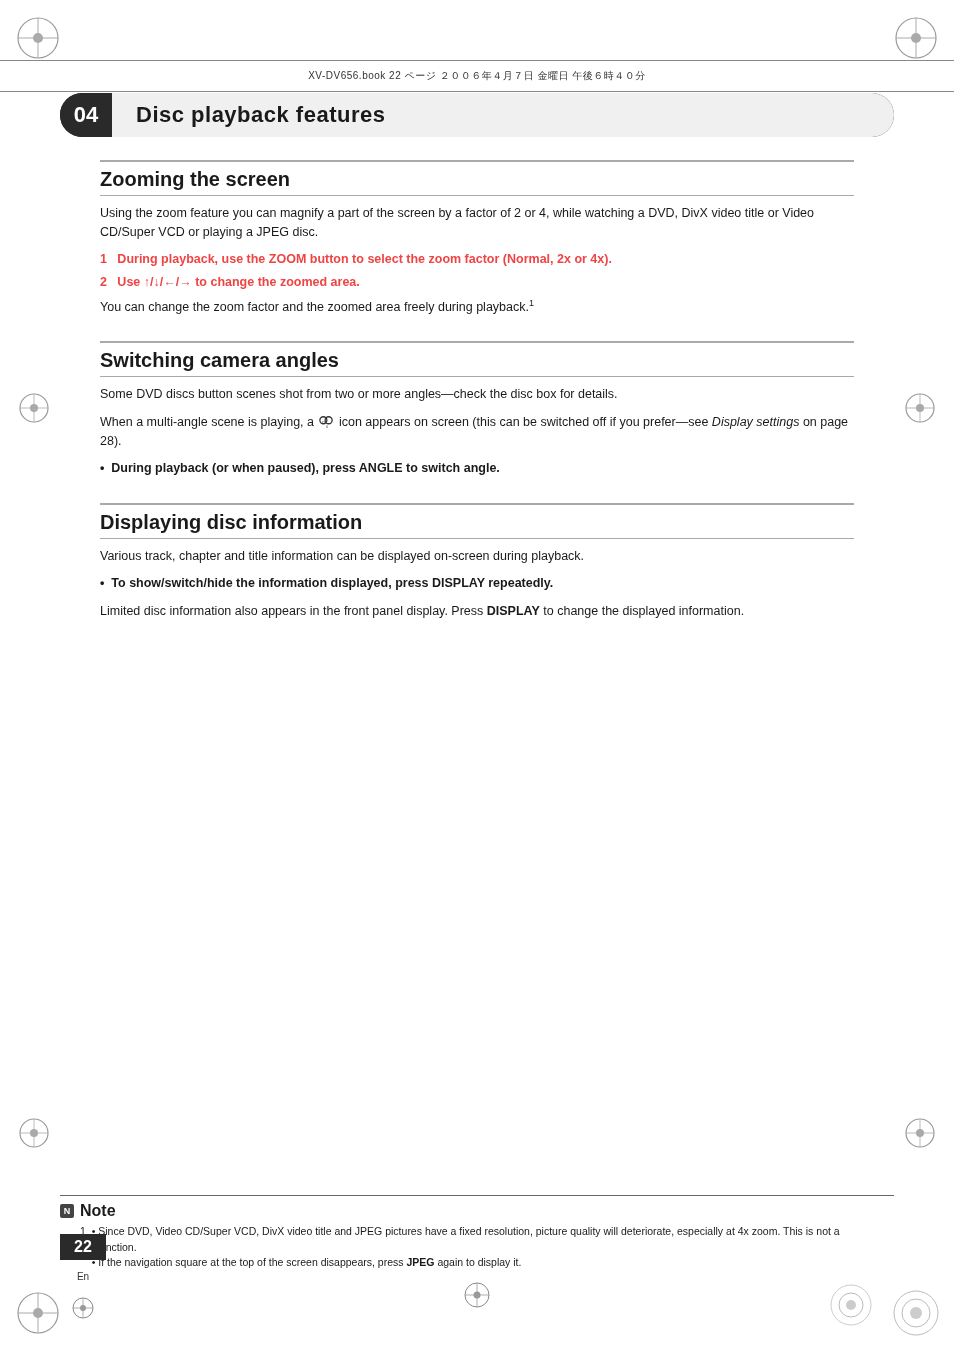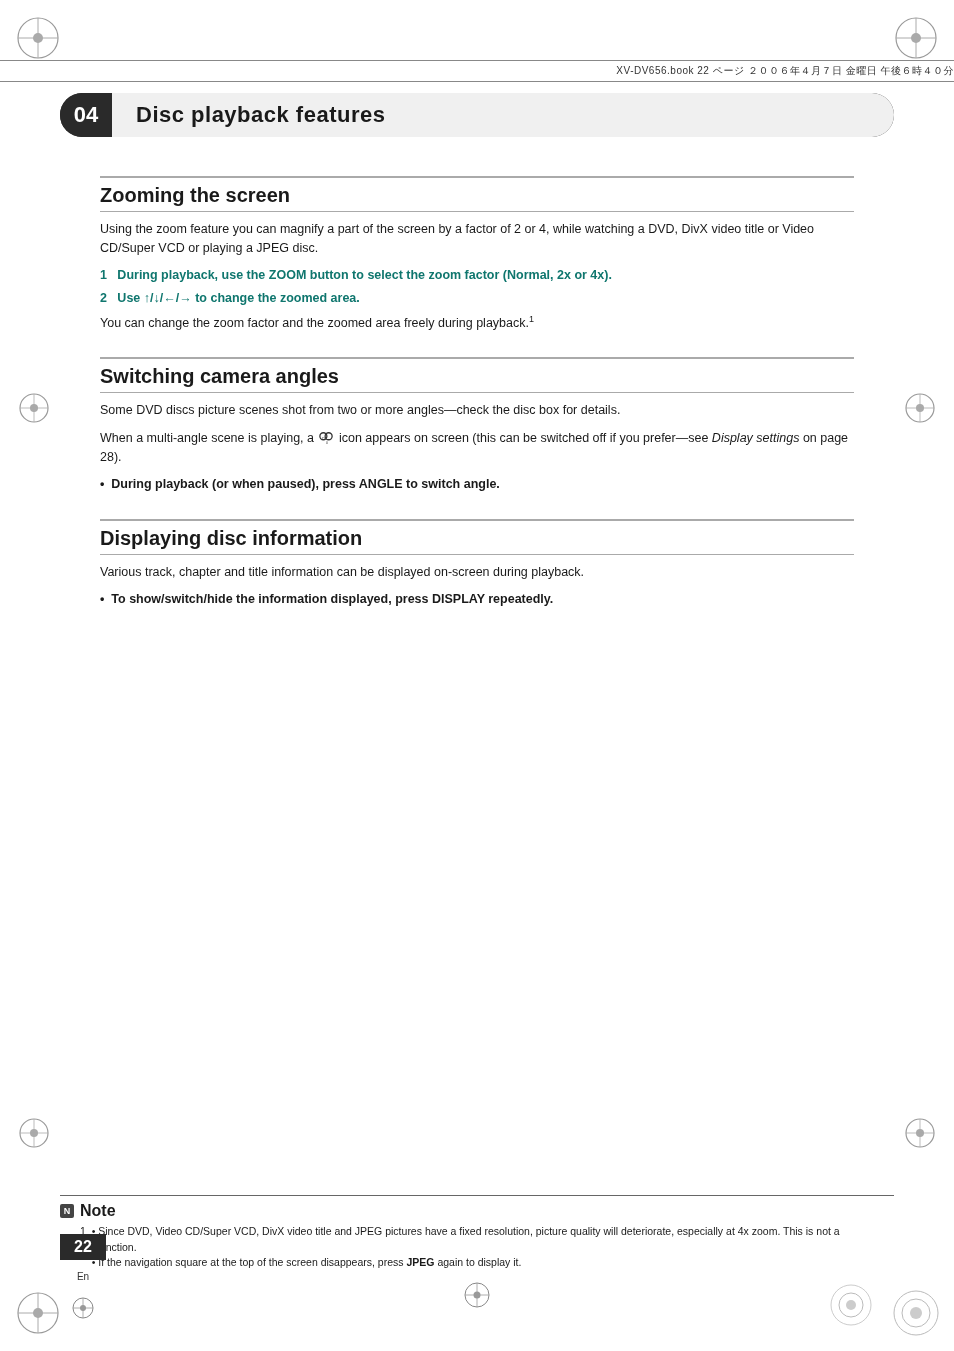--- a/index.html
+++ b/index.html
@@ -75,24 +75,24 @@
       width: 36px;
       height: 36px;
     }
 
     
     .header-bar {
       position: absolute;
       top: 60px;
       left: 0;
       right: 0;
-      height: 22px;
-      display: flex;
-      align-items: center;
-      justify-content: flex-end;
+      height: 32px;
+      display: flex;
+      align-items: center;
+      justify-content: center;
       border-top: 1px solid #888;
       border-bottom: 1px solid #888;
     }
 
     .header-bar-text {
       font-size: 10px;
       color: #333;
       letter-spacing: 0.5px;
     }
 
@@ -159,38 +159,37 @@
     }
 
     .section-title {
       font-size: 20px;
       font-weight: bold;
       color: #1a1a1a;
     }
 
     .section-body {
       margin-bottom: 24px;
-      margin-top: 16px;
     }
 
     .section-body p {
       font-size: 12.5px;
       line-height: 1.55;
       color: #1a1a1a;
       margin-bottom: 8px;
     }
 
     .step {
       margin-bottom: 8px;
     }
 
     .step-label {
       font-size: 12.5px;
       font-weight: bold;
-      color: #0f766e;
+      color: #ef4444;
       display: inline;
     }
 
     .bullet-point {
       margin-bottom: 8px;
     }
 
     .bullet-label {
       font-size: 12.5px;
       font-weight: bold;
@@ -387,21 +386,21 @@
       <div class="step">
         <span class="step-label">2&nbsp;&nbsp;&nbsp;Use ↑/↓/←/→ to change the zoomed area.</span>
       </div>
       <p>You can change the zoom factor and the zoomed area freely during playback.<sup class="sup-text">1</sup></p>
     </div>
 
     <div class="section-body">
       <div class="section-header">
         <span class="section-title">Switching camera angles</span>
       </div>
-      <p>Some DVD discs picture scenes shot from two or more angles—check the disc box for details.</p>
+      <p>Some DVD discs button scenes shot from two or more angles—check the disc box for details.</p>
       <p>When a multi-angle scene is playing, a
         <svg style="display:inline-block;vertical-align:middle;width:18px;height:14px;" viewBox="0 0 20 16">
           <circle cx="7" cy="6" r="4" fill="none" stroke="#333" stroke-width="1.5"></circle>
           <circle cx="13" cy="6" r="4" fill="none" stroke="#333" stroke-width="1.5"></circle>
           <text x="7" y="9" font-size="5" text-anchor="middle" fill="#333">n</text>
           <text x="10" y="15" font-size="4" fill="#333">0</text>
         </svg>
         icon appears on screen (this can be switched off if you prefer—see <span class="italic">Display settings</span> on page 28).</p>
 
       <div class="bullet-point">
@@ -410,20 +409,21 @@
     </div>
 
     <div class="section-body">
       <div class="section-header">
         <span class="section-title">Displaying disc information</span>
       </div>
       <p>Various track, chapter and title information can be displayed on-screen during playback.</p>
 
       <div class="bullet-point">
         <p><span class="bullet-label">• &nbsp;To show/switch/hide the information displayed, press DISPLAY repeatedly.</span></p>
+        <p class="bullet-text">Limited disc information also appears in the front panel display. Press <strong>DISPLAY</strong> to change the displayed information.</p>
       </div>
     </div>
 
   </div>
 
   <div class="note-section">
     <div class="note-header">
       <div class="note-icon">N</div>
       <span class="note-title">Note</span>
     </div>

